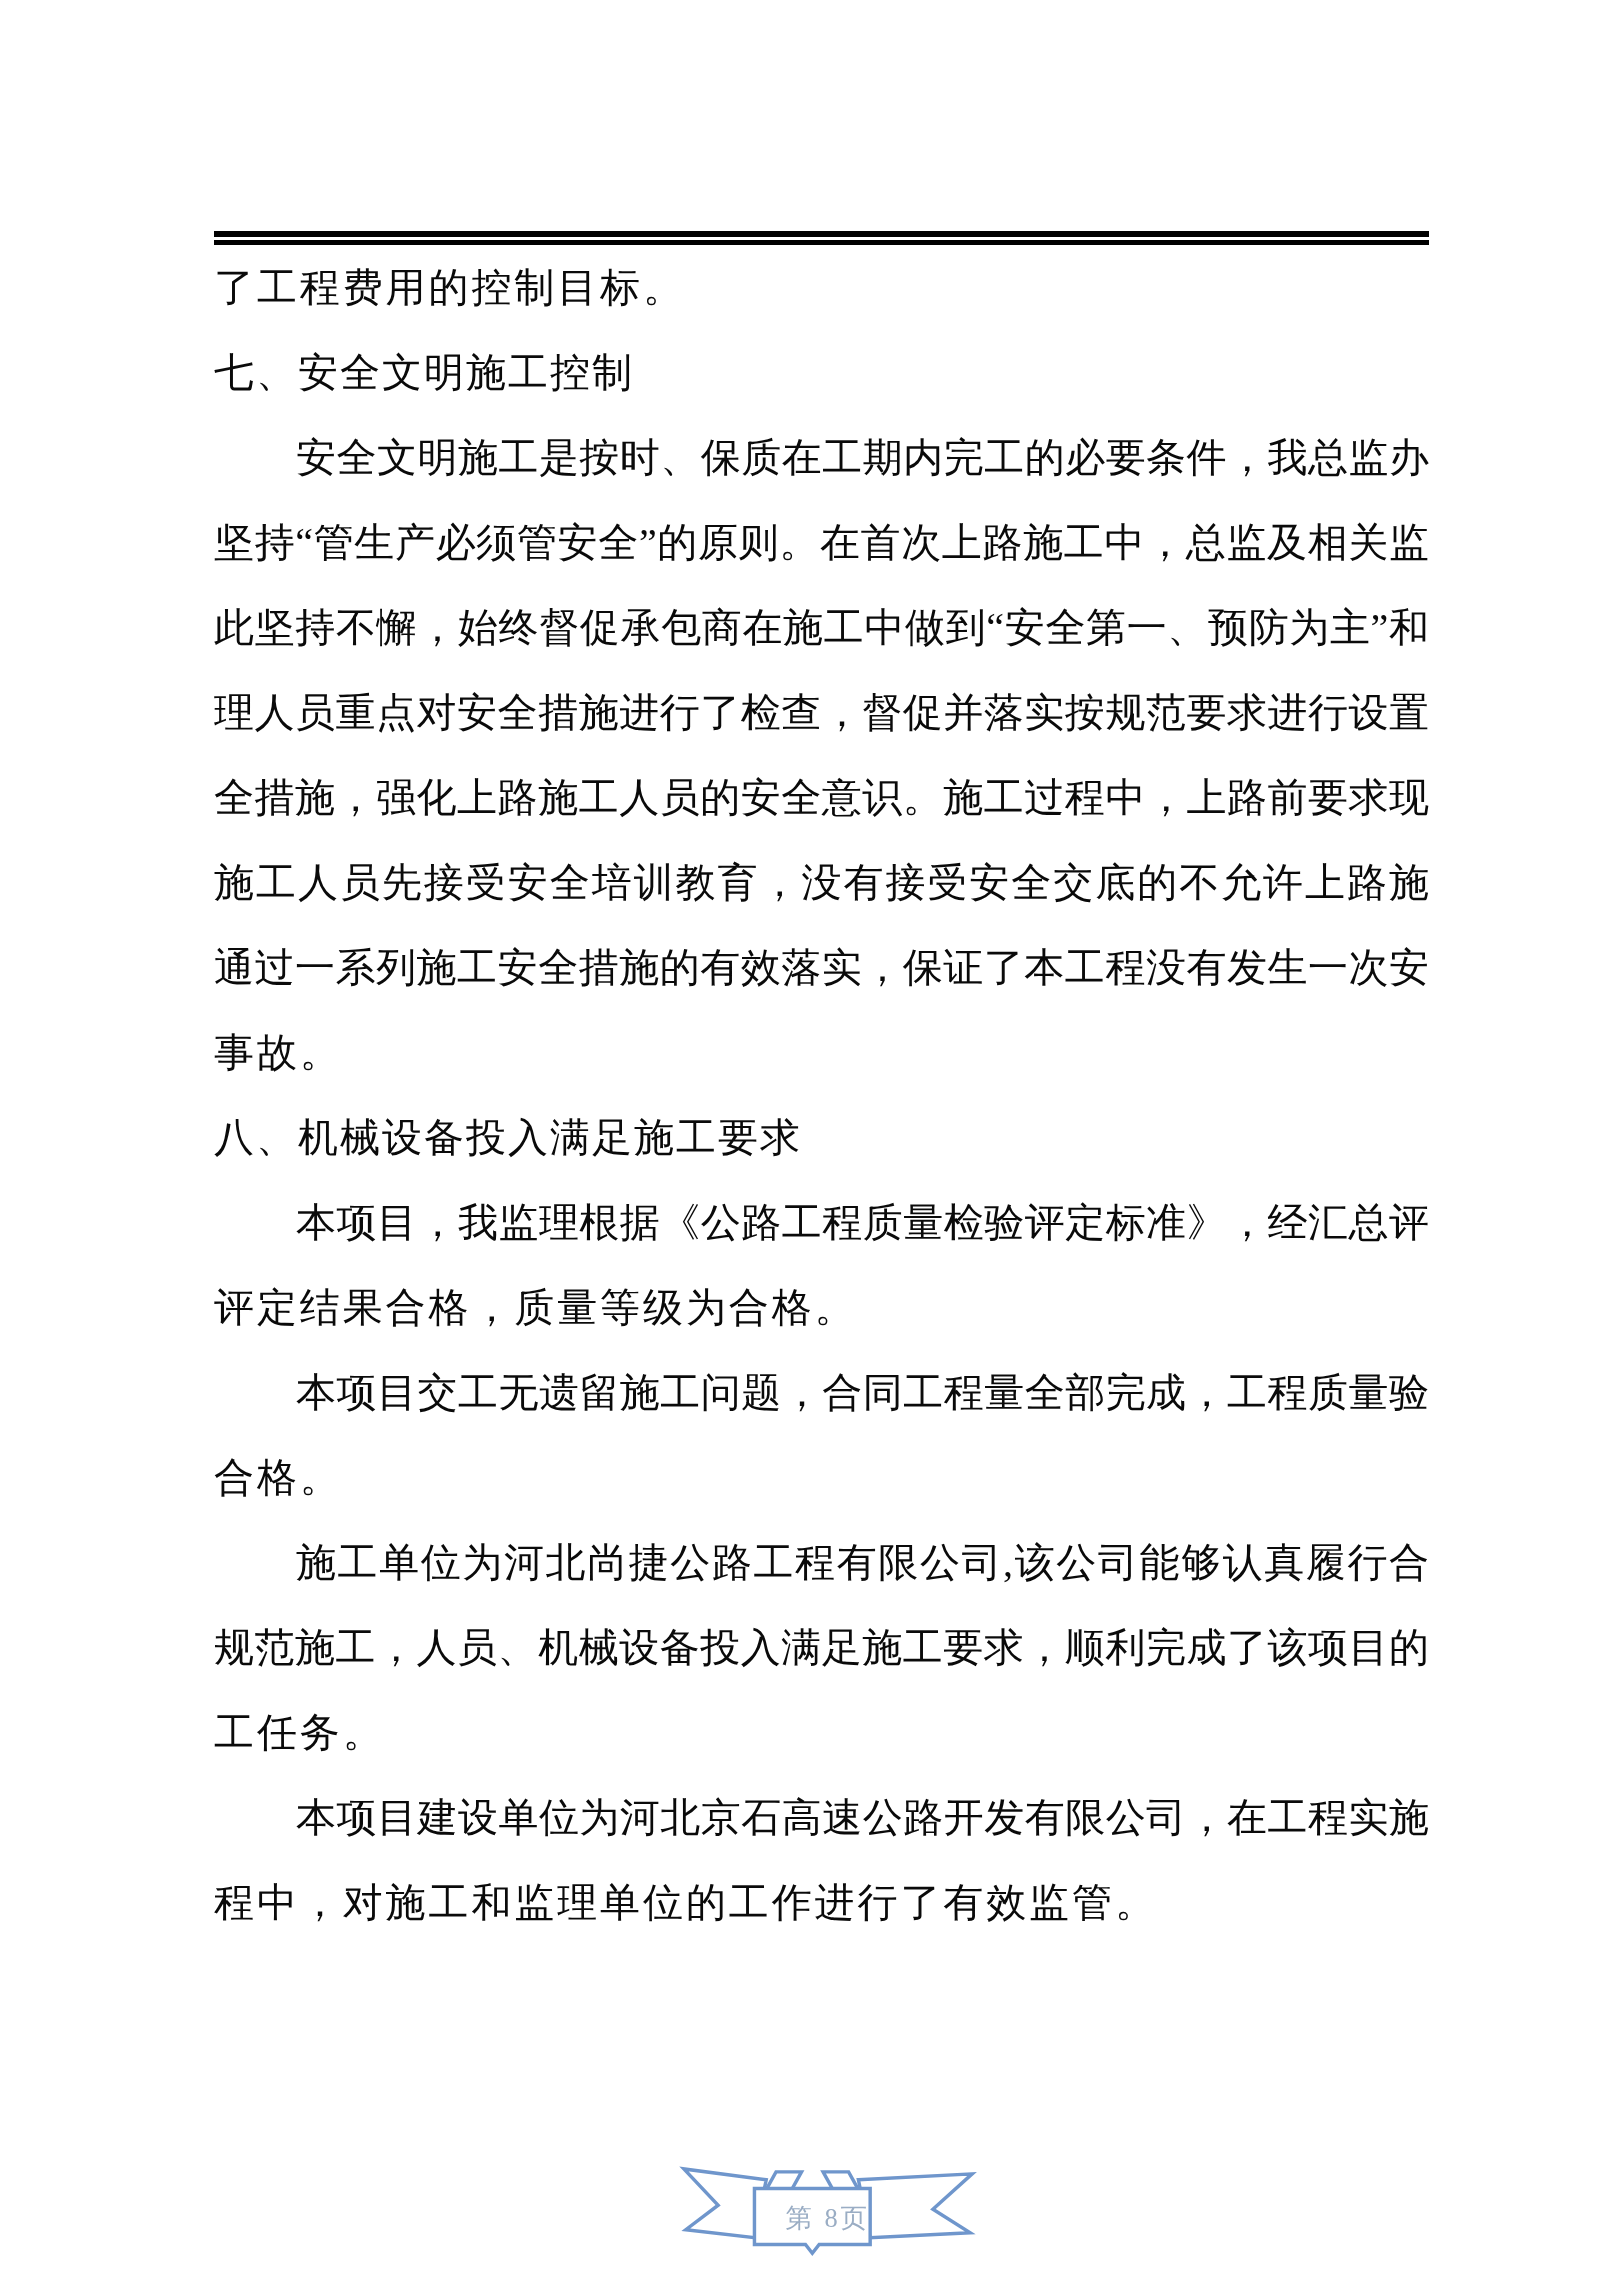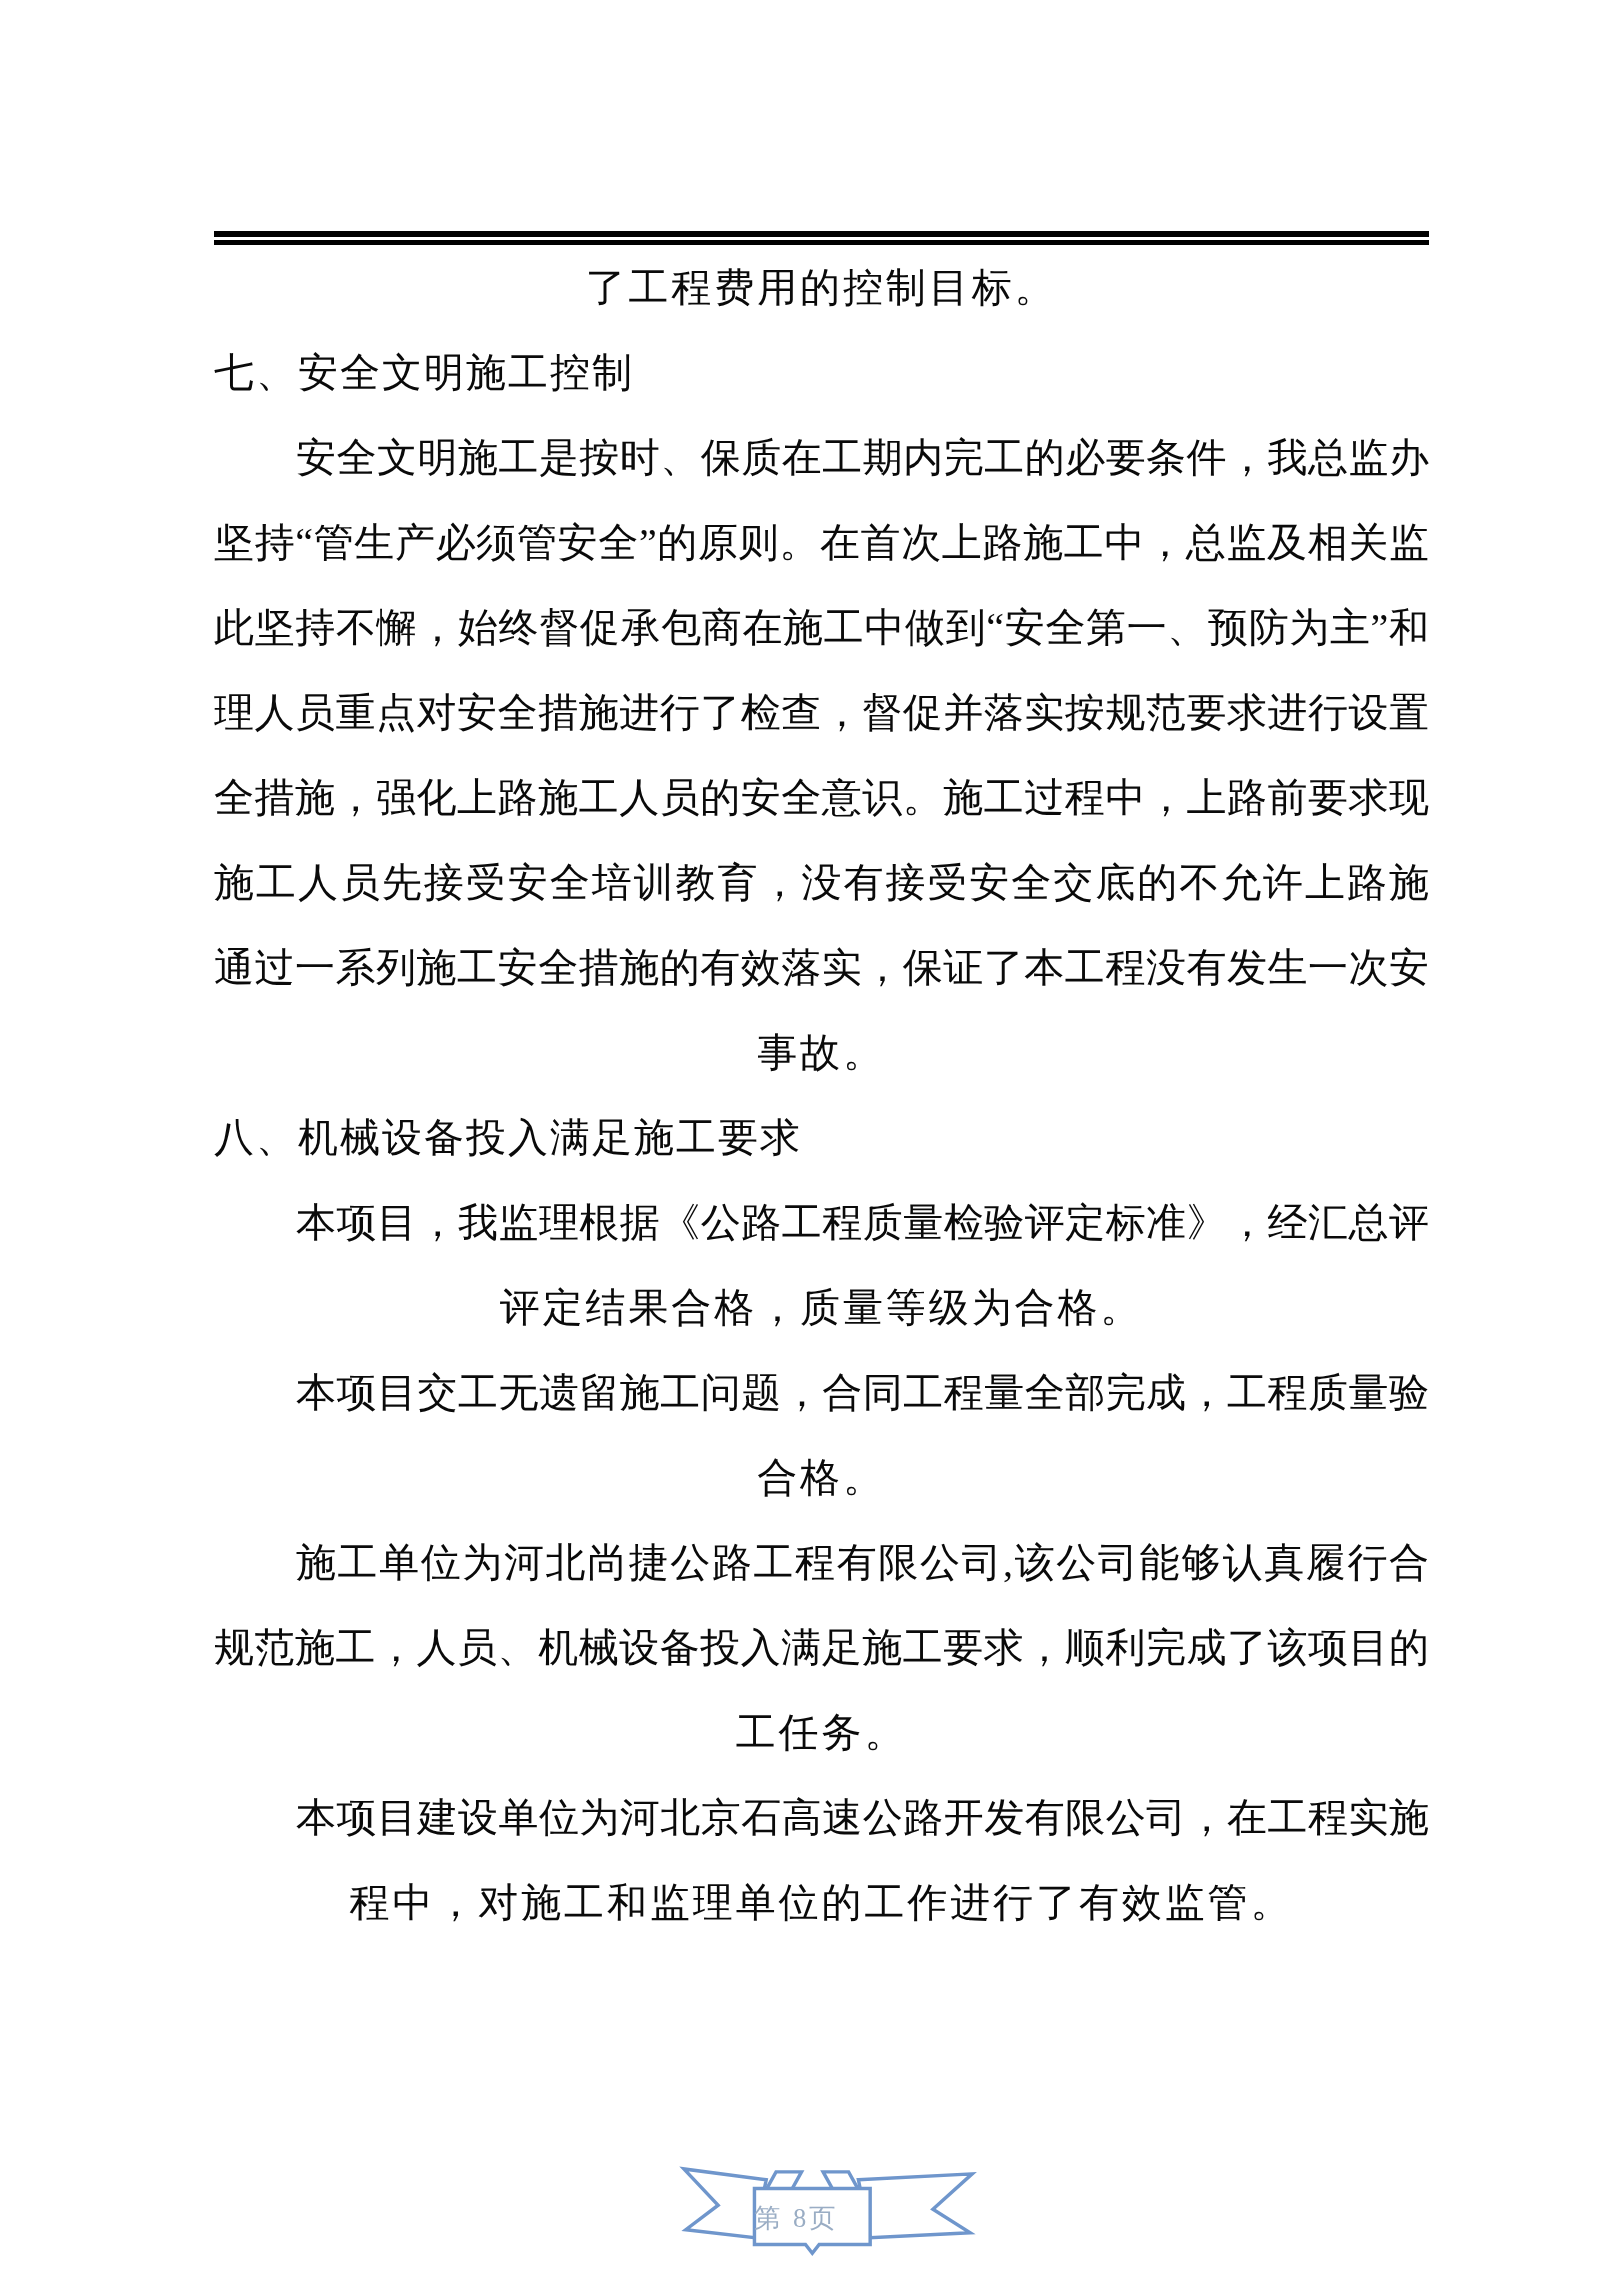--- a/index.html
+++ b/index.html
@@ -22,30 +22,30 @@
   .content{
     position:absolute;left:214px;top:245px;width:1215px;
     font-size:40px;color:var(--ink,#0a0a0a);
   }
   .line{
     height:85px;line-height:85px;
     white-space:nowrap;overflow:hidden;
   }
   .line.full{text-align:justify;text-align-last:justify;white-space:normal;}
   .line.first{text-align:justify;text-align-last:justify;padding-left:82px;white-space:normal;}
-  .line.end{text-align:center;letter-spacing:2.9px;}
+  .line.end{text-align:left;letter-spacing:2.9px;}
   .line.heading{font-weight:normal;letter-spacing:2px;}
 
   
   .footer{position:absolute;left:676px;top:2162px;width:304px;height:110px;}
   .footer svg{position:absolute;left:0;top:0;}
   .ribbon-shape{fill:#ffffff;stroke:var(--ribbon,#6f96cc);stroke-width:3.5;stroke-linejoin:miter;}
   .page-num{
     position:absolute;left:78px;top:30px;width:116px;height:53px;
-    line-height:53px;text-align:left;
+    line-height:53px;text-align:right;
     font-size:26.5px;letter-spacing:2.9px;
     color:var(--pagelabel,#9aadc4);
   }
 </style>
 </head>
 <body>
 
 <div class="page">
 
   <div class="header-rule">

